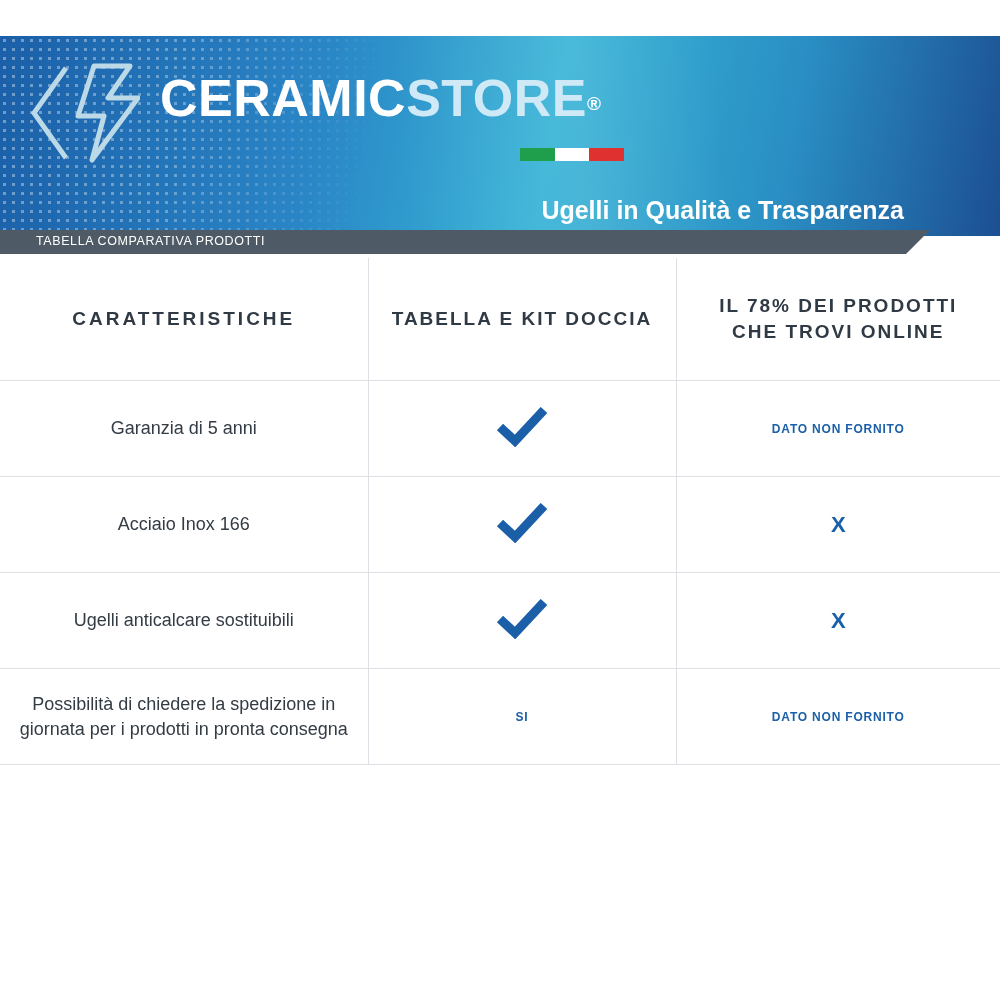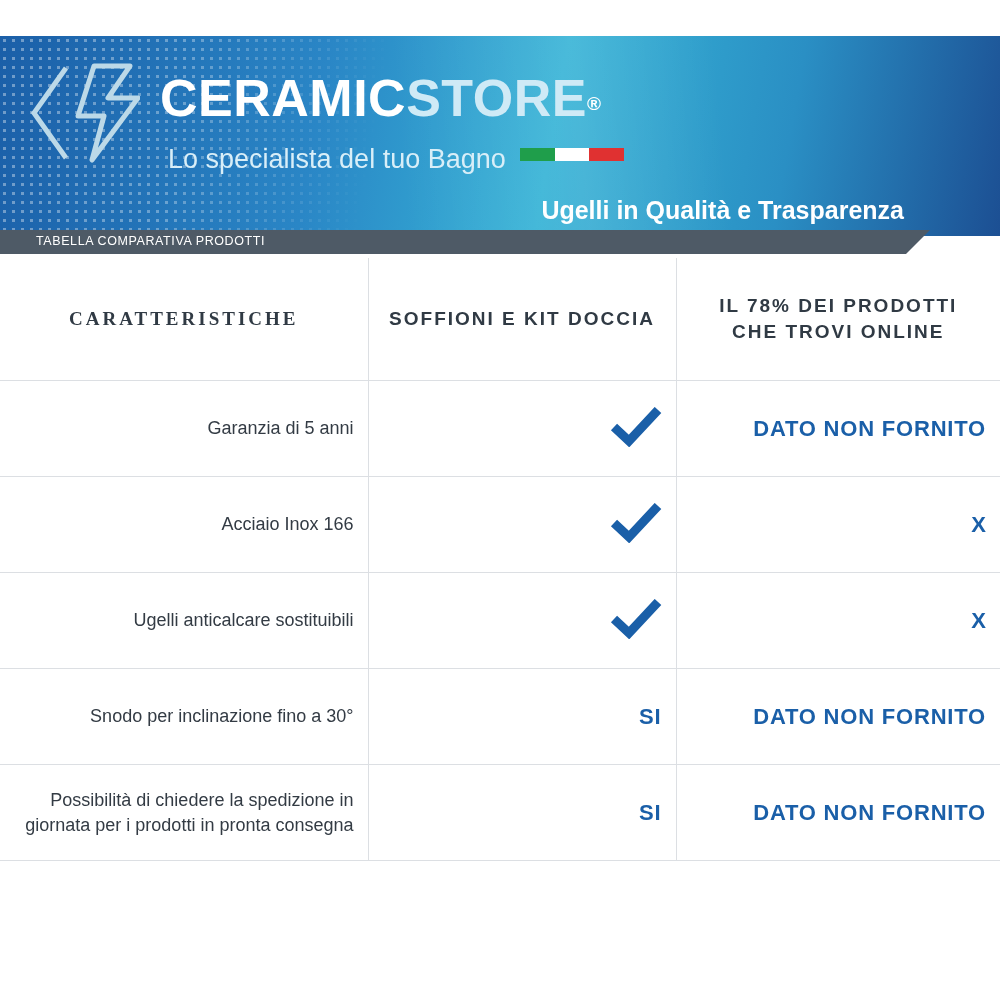--- a/index.html
+++ b/index.html
@@ -161,31 +161,31 @@
   }
 
   .hdr-row th {
     height: 122px;
     font-size: 19px;
     font-weight: bold;
     letter-spacing: 2px;
     color: #303a44;
     line-height: 1.35;
   }
-  .hdr-row th.h1 { letter-spacing: 3px; font-family: Liberation Serif, serif; }
-
-  .row td { height: 95px; text-align: right; }
+  .hdr-row th.h1 { letter-spacing: 3px; }
+
+  .row td { height: 95px; }
   .feat {
     font-size: 18px;
     color: #333b44;
     line-height: 1.35;
     font-weight: normal;
   }
   .val-text {
-    font-size: 22px;
+    font-size: 12px;
     font-weight: bold;
     color: #1a5fa8;
     letter-spacing: 0.8px;
   }
   .val-x {
     font-size: 22px;
     font-weight: bold;
     color: #1a5fa8;
   }
   .check {
@@ -207,21 +207,20 @@
       <svg width="120" height="110" viewBox="0 0 120 110" xmlns="http://www.w3.org/2000/svg">
         <polyline points="46,10 14,55 46,100" fill="none" stroke="#bcd9e8" stroke-width="5"></polyline>
         <polygon points="74,8 110,8 88,40 118,40 72,102 84,58 58,58" fill="none" stroke="#bcd9e8" stroke-width="5" stroke-linejoin="round"></polygon>
       </svg>
     </div>
 
     <div class="brand">
       <span class="brand-main brand-ceramic">CERAMIC</span><span class="brand-main brand-store">STORE</span><span class="brand-reg">®</span>
     </div>
 
-    <div class="tagline">Lo specialista del tuo Bagno</div>
 
     <div class="flag">
       <span class="g"></span>
         <span class="w"></span>
         <span class="r"></span>
     </div>
 
     <div class="leader">Ugelli in Qualità e Trasparenza</div>
   </div>
 
@@ -232,21 +231,21 @@
 
   <table class="table">
     <colgroup>
       <col class="c1">
         <col class="c2">
         <col class="c3">
     </colgroup>
     <thead>
       <tr class="hdr-row">
         <th class="h1">CARATTERISTICHE</th>
-        <th class="col-sep">SOFFIONI E KIT DOCCIA</th>
+        <th class="col-sep">TABELLA E KIT DOCCIA</th>
         <th class="col-sep">
           <div>IL 78% DEI PRODOTTI</div>
           <div>CHE TROVI ONLINE</div>
         </th>
       </tr>
     </thead>
     <tbody>
 
       <tr class="row">
         <td class="feat">Garanzia di 5 anni</td>
@@ -279,25 +278,20 @@
         <td class="col-sep">
           <span class="check">
             <svg width="52" height="40" viewBox="0 0 52 40">
                 <path d="M4 20 L19 34 L48 3" fill="none" stroke="#1a5fa8" stroke-width="9"></path>
               </svg>
           </span>
         </td>
         <td class="col-sep val-x">X</td>
       </tr>
 
-      <tr class="row">
-        <td class="feat">Snodo per inclinazione fino a 30°</td>
-        <td class="col-sep val-text">SI</td>
-        <td class="col-sep val-text">DATO NON FORNITO</td>
-      </tr>
 
       <tr class="row">
         <td class="feat">Possibilità di chiedere la spedizione in giornata per i prodotti in pronta consegna</td>
         <td class="col-sep val-text">SI</td>
         <td class="col-sep val-text">DATO NON FORNITO</td>
       </tr>
 
     </tbody>
   </table>
 

